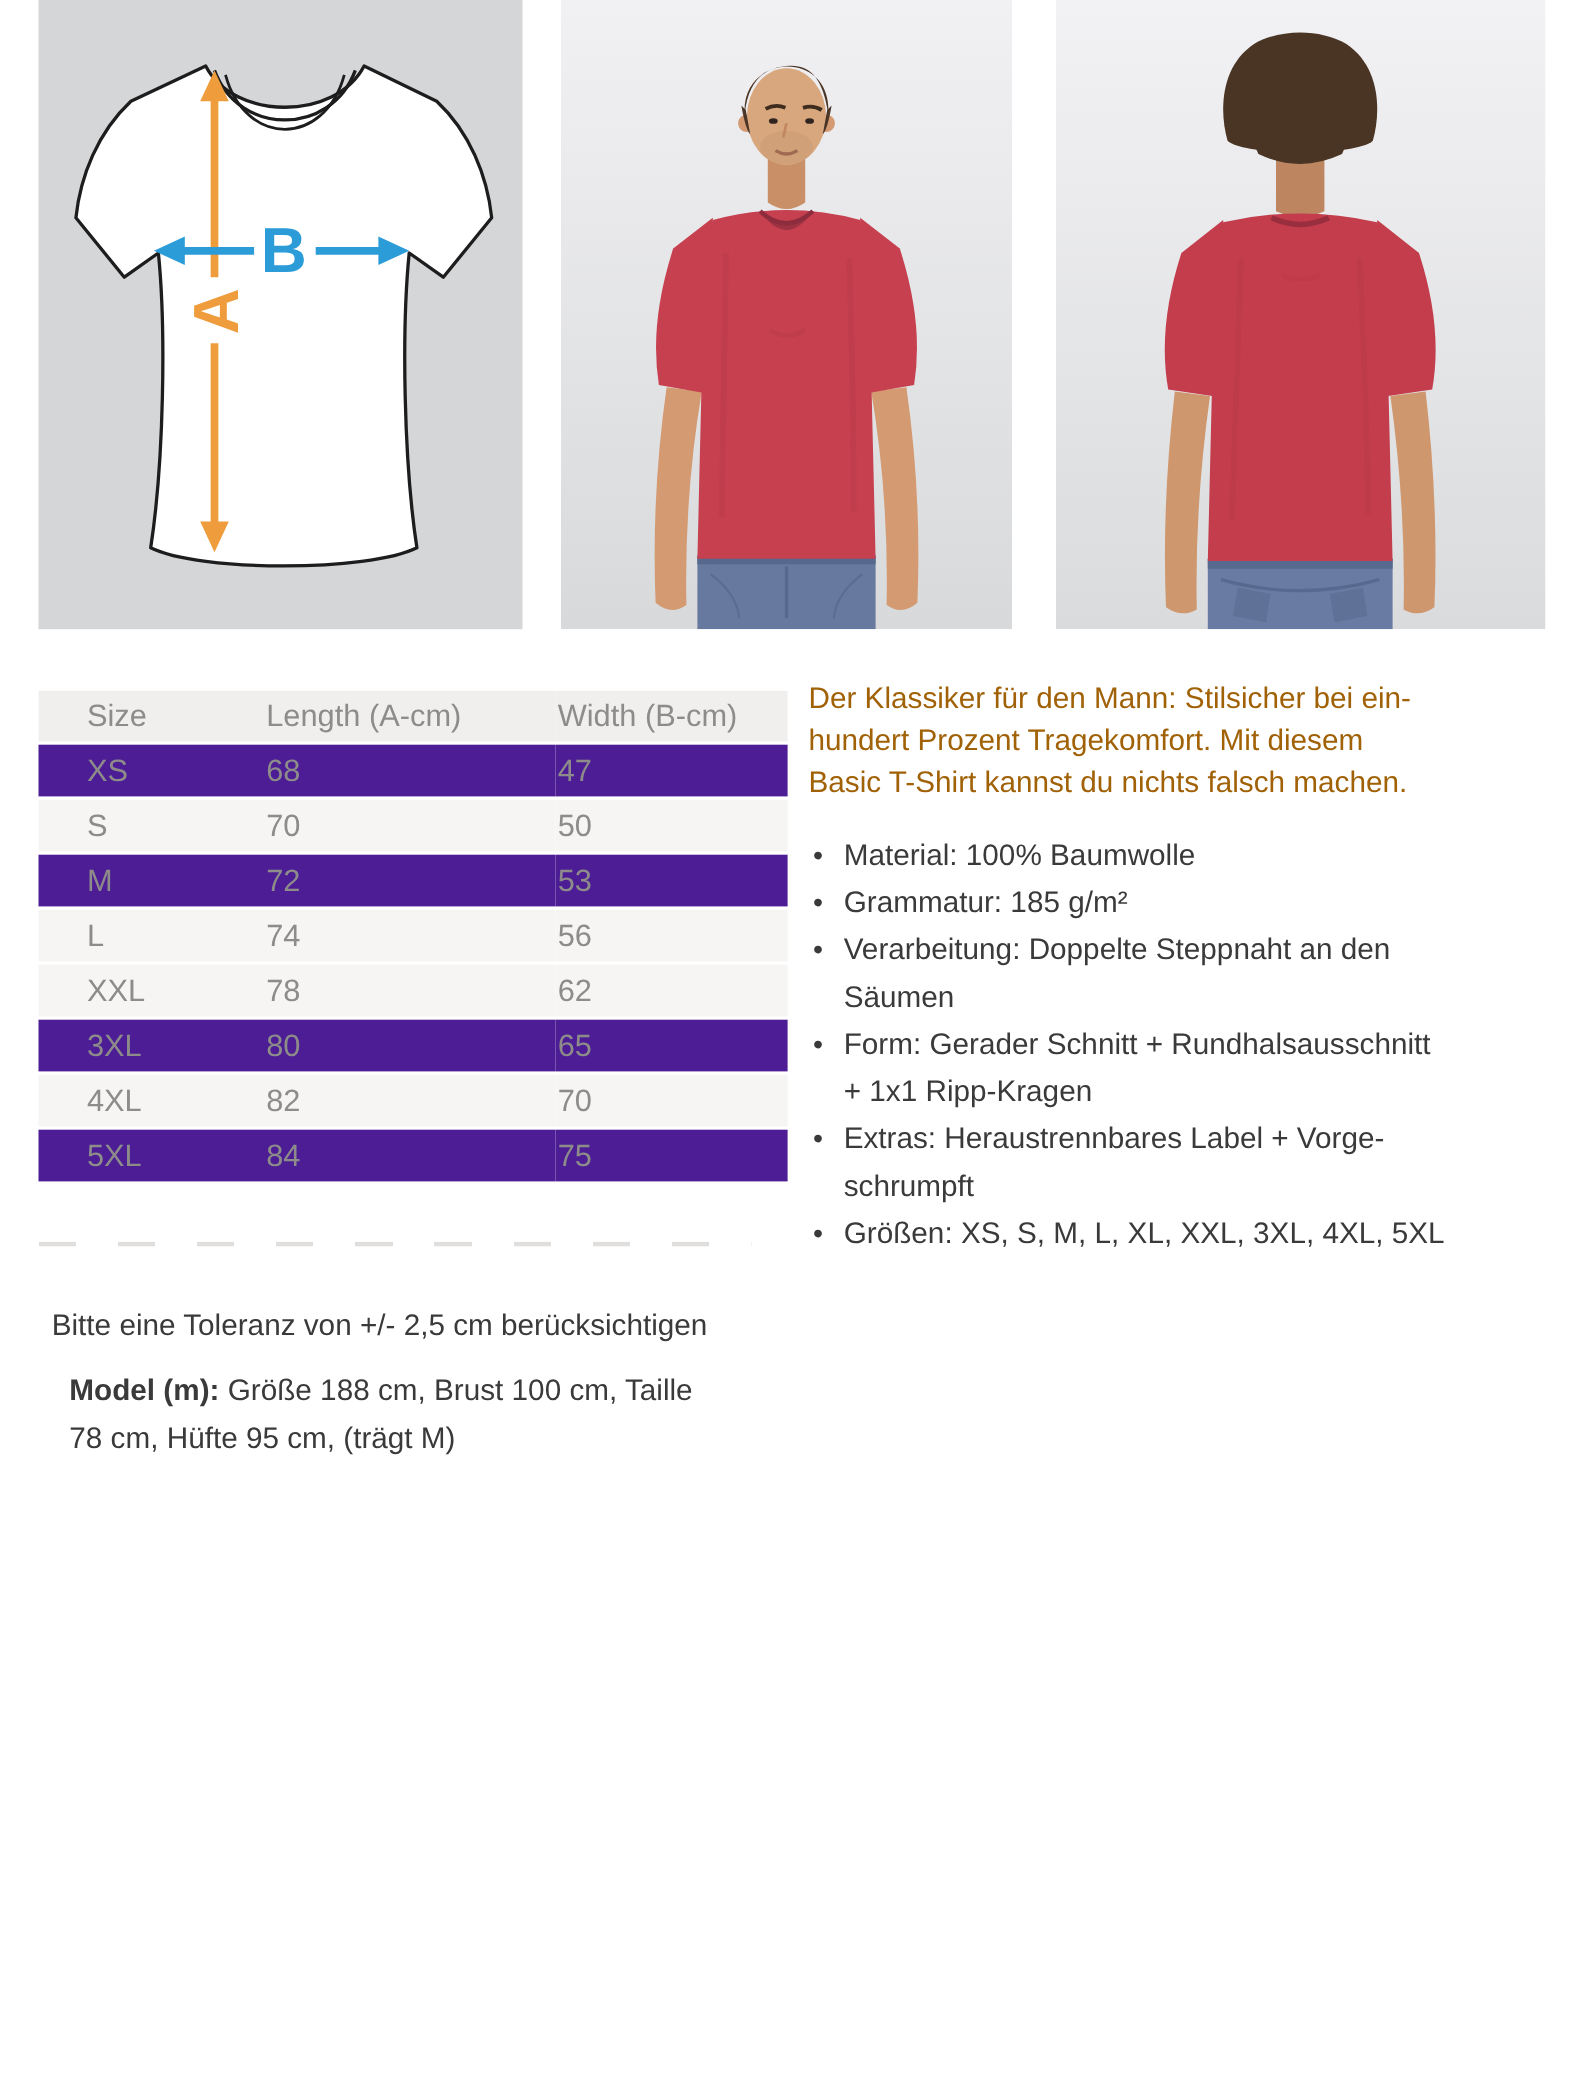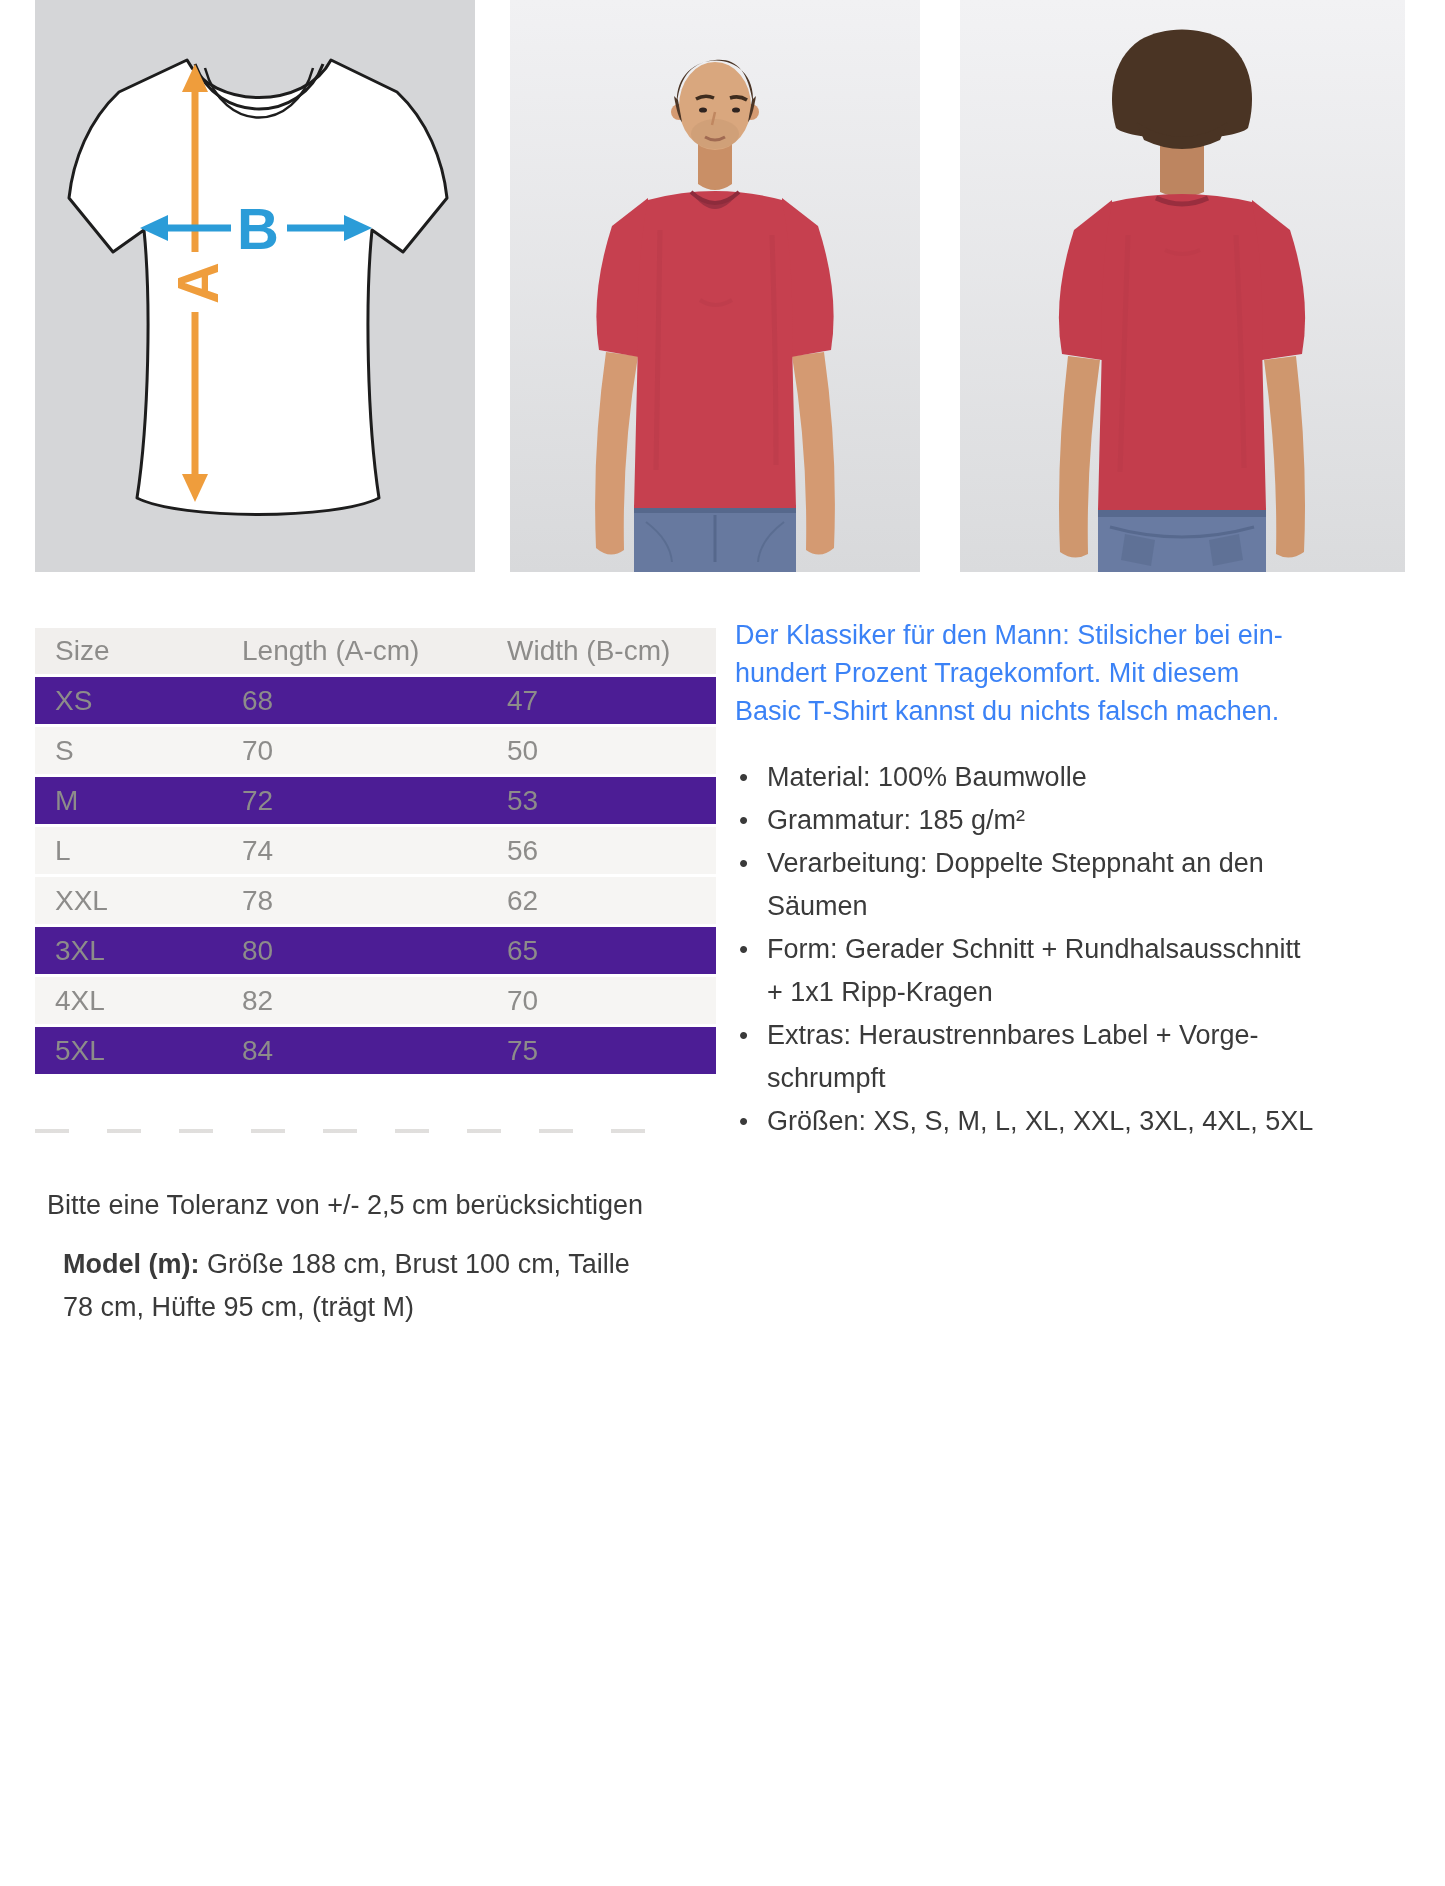--- a/index.html
+++ b/index.html
@@ -16,33 +16,33 @@
   
   .size-table-wrap{position:absolute;left:35px;top:625px;width:681px;}
   table.size-table{
     border-collapse:separate;border-spacing:0 3px;width:681px;table-layout:fixed;
     font-size:28px;color:#8d8c8a;
   }
   table.size-table th{
     background:#f1efed;font-weight:400;text-align:left;height:46px;padding:0;
   }
   table.size-table td{height:47px;padding:0;}
-  table.size-table .c1{padding-left:20px;}
+  table.size-table .c1{padding-left:44px;}
   table.size-table .c2{padding-left:2px;}
   table.size-table .c3{padding-left:2px;}
   tr.r-odd td{background:#4c1d95;}
   tr.r-even td{background:#f6f5f3;}
   .table-clip-artifact{
     position:absolute;left:35px;top:1129px;width:648px;height:4px;opacity:.85;
     background:repeating-linear-gradient(90deg,#dbd9d7 0 34px,#ffffff 34px 72px);
   }
   
   .description{position:absolute;left:735px;top:616px;width:700px;font-size:27px;}
   .description .intro{
-    margin:0 0 26px 0;line-height:38px;white-space:pre-line;color:#3b82f6;
+    margin:0 0 26px 0;line-height:38px;white-space:pre-line;color:#a16207;
   }
   .description ul{list-style:none;margin:0;padding:0;line-height:43px;}
   .description li{position:relative;padding-left:32px;white-space:pre-line;}
   .description li::before{
     content:"\2022";position:absolute;left:4px;top:0;color:#3a3a3a;font-size:26px;
   }
   
   .notes{position:absolute;left:47px;top:1184px;width:620px;font-size:27px;line-height:43px;}
   .notes .tolerance{white-space:nowrap;margin:0;}
   .notes .model{margin:16px;}

